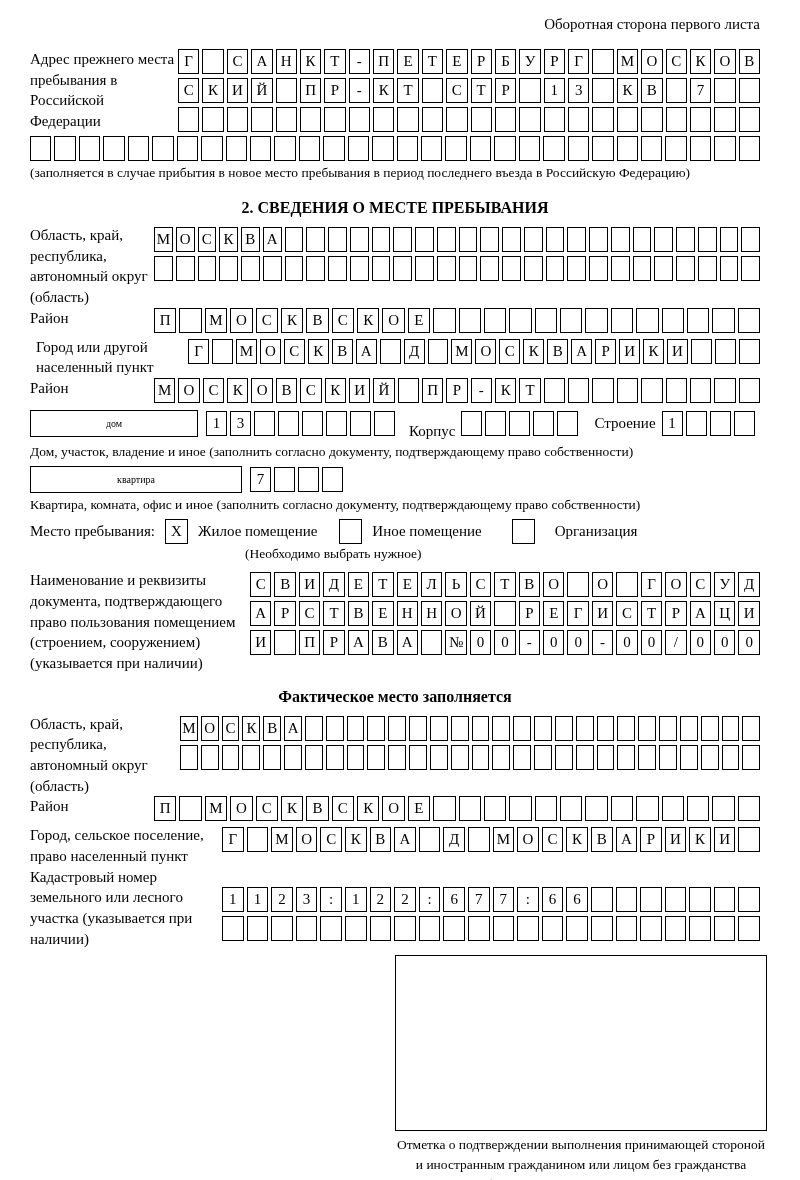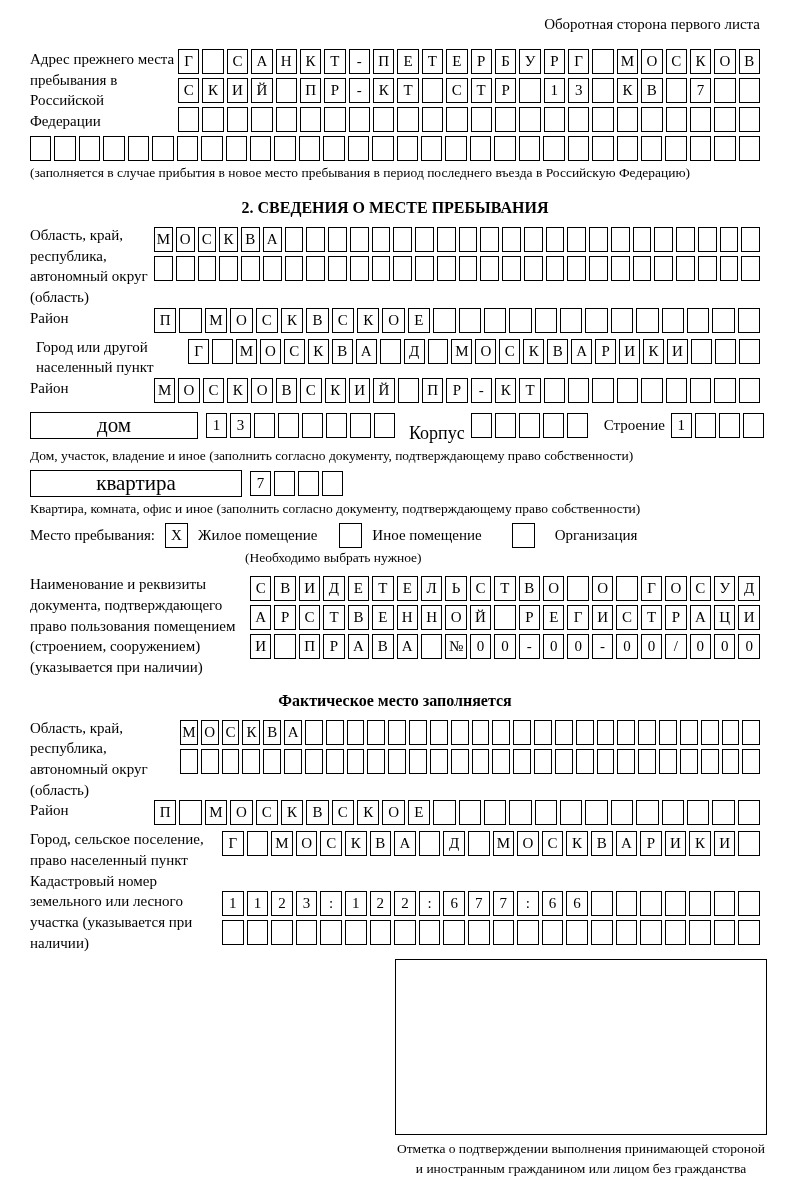--- a/index.html
+++ b/index.html
@@ -15,21 +15,21 @@
                 display:flex; align-items:center; justify-content:center;
                 font-size:15px; font-family:"Liberation Serif",serif; }
   .crow.fixed { flex:none; }
   .crow.fixed .cell { flex:none; width:21px; }
 
   .caption { font-size:13.5px; text-align:left; margin:2px 0 18px 0; }
   .caption-left { font-size:13.5px; text-align:left; margin:2px 0 6px 0; }
   .sect-title { font-size:16px; font-weight:bold; text-align:center; margin:6px 0 8px 0; }
 
   .field-box { border:1.5px solid #000; height:27px; display:flex; align-items:center;
-               justify-content:center; font-size:21px; }
+               justify-content:center; font-size:10px; }
   .inline-row { display:flex; align-items:center; margin-bottom:4px; }
   .sp { flex-shrink:0; }
 
   .chk { width:23px; height:25px; border:1.5px solid #000; display:inline-flex; align-items:center;
          justify-content:center; font-size:15px; margin:0 10px; flex-shrink:0; }
   .opt-line { display:flex; align-items:center; font-size:15px; margin-top:0; }
   .opt-note { font-size:13.5px; margin:2px 0 8px 215px; }
 
   .fact-note { font-size:13.5px; text-align:center; line-height:1.5; margin-bottom:8px; }
 
@@ -333,21 +333,21 @@
     <div class="crow fixed" style="margin:0 0 0 8px;">
         <div class="cell">1</div>
         <div class="cell">3</div>
         <div class="cell"></div>
         <div class="cell"></div>
         <div class="cell"></div>
         <div class="cell"></div>
         <div class="cell"></div>
         <div class="cell"></div>
       </div>
-    <span class="sp" style="font-size:18px; margin:16px 6px 0 14px;">Корпус</span>
+    <span class="sp" style="font-size:15px; margin:16px 6px 0 14px;">Корпус</span>
     <div class="crow fixed" style="margin:0;">
         <div class="cell"></div>
         <div class="cell"></div>
         <div class="cell"></div>
         <div class="cell"></div>
         <div class="cell"></div>
       </div>
     <span class="sp" style="font-size:15px; margin:0 6px 0 16px;">Строение</span>
     <div class="crow fixed" style="margin:0;">
         <div class="cell">1</div>

